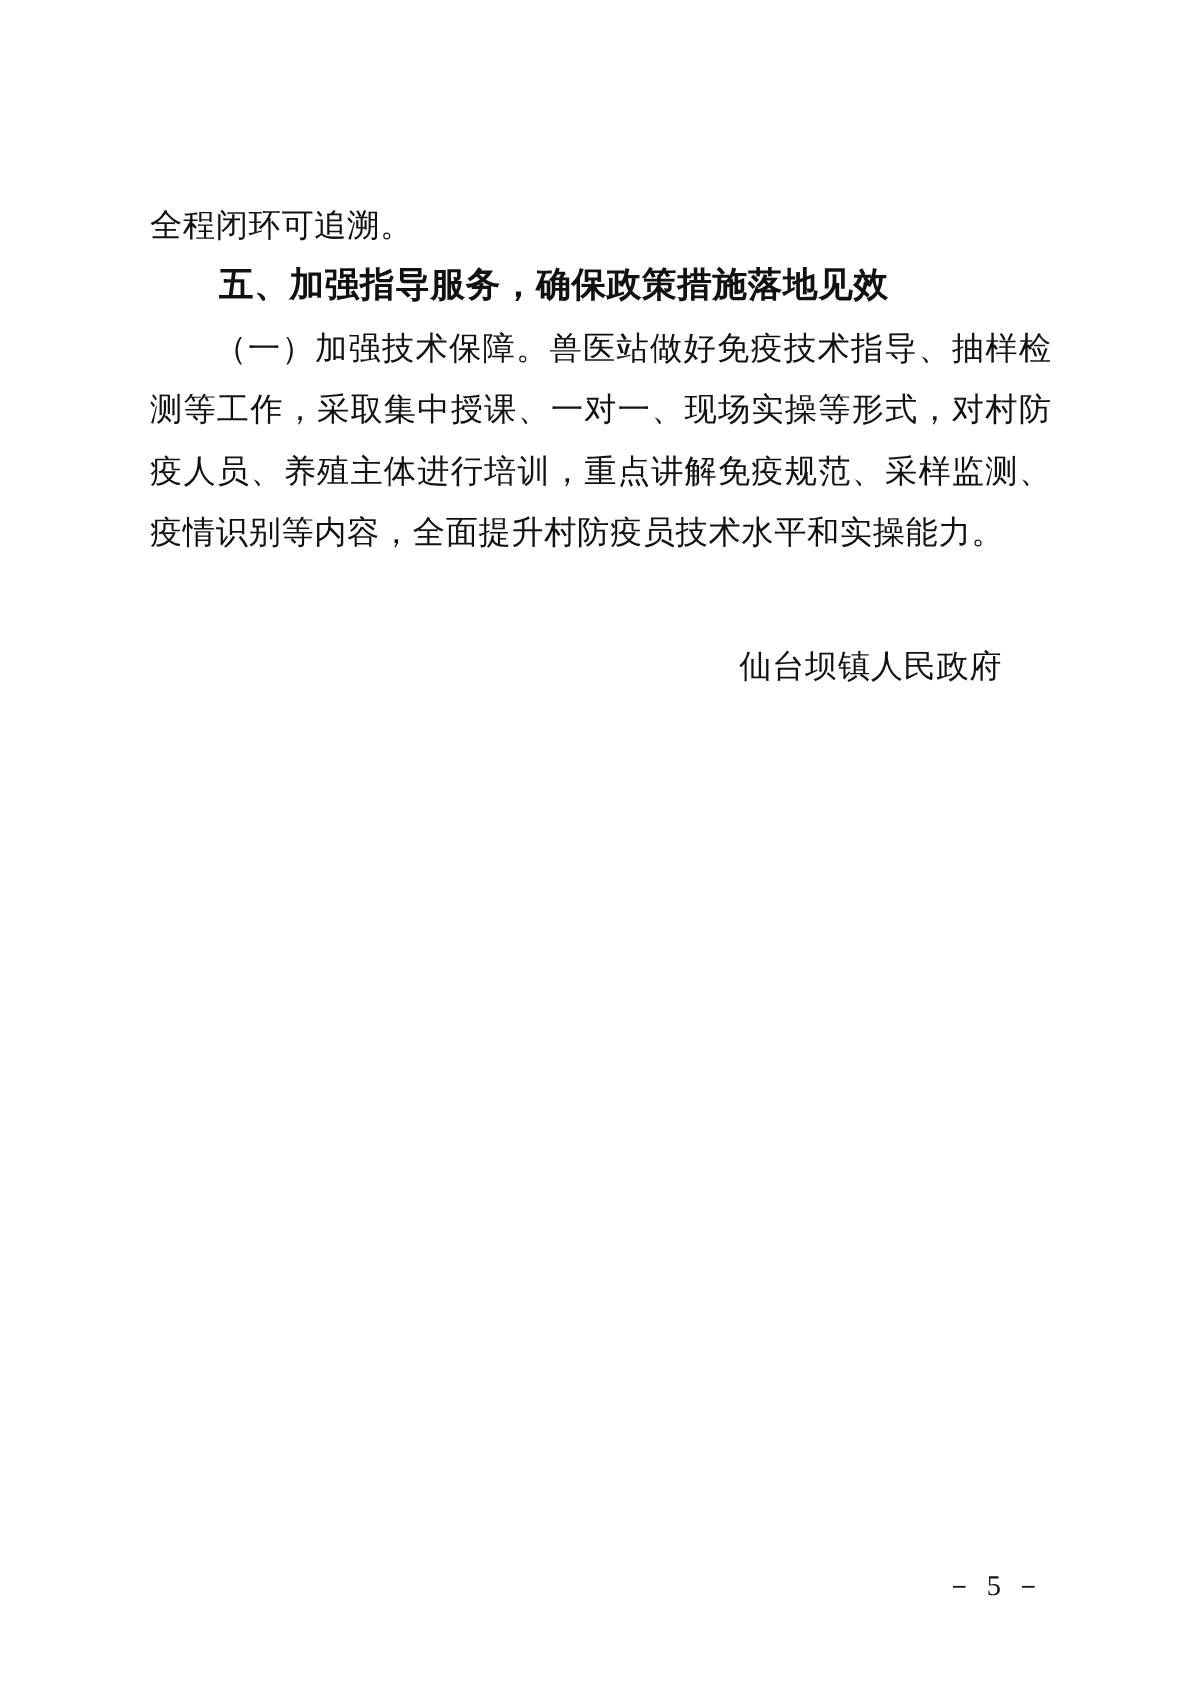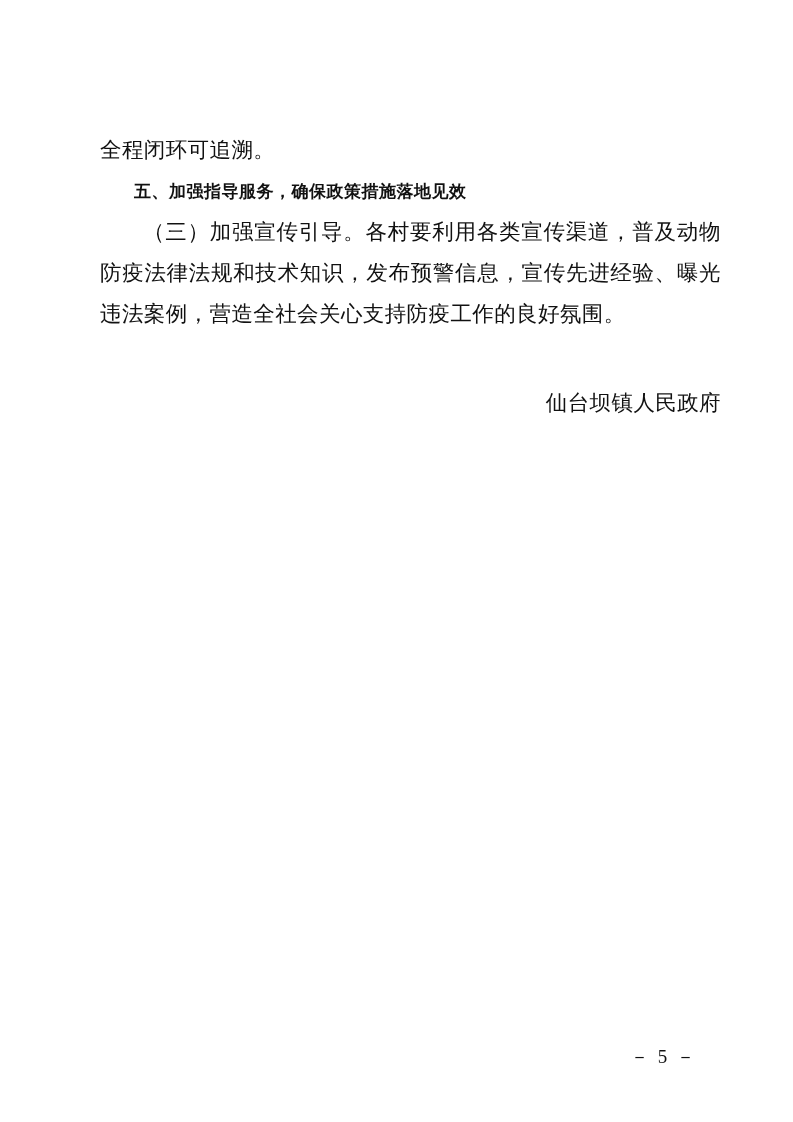--- a/index.html
+++ b/index.html
@@ -15,21 +15,21 @@
     position: relative;
     overflow: hidden;
   }
   .page {
     position: absolute;
     left: 0;
     top: 0;
     width: 793px;
     height: 1122px;
     box-sizing: border-box;
-    padding: 130px 72px 0 100px;
+    padding: 130px 92px 0 100px;
   }
   .doc-body {
     font-size: 21.5px;
     line-height: 41px;
     letter-spacing: 0.4px;
     text-align: justify;
     text-justify: inter-ideograph;
   }
   .para {
     margin: 0 0 0 0;
@@ -37,28 +37,28 @@
     text-align: justify;
     text-justify: inter-ideograph;
   }
   .para.noindent {
     text-indent: 0;
   }
   .heading {
     margin: 0;
     text-indent: 2em;
     font-weight: bold;
-    font-family: Liberation Sans, sans-serif;
-    font-size: 17px;
+    font-family: Liberation Mono, monospace;
+    font-size: 23px;
     letter-spacing: 0.5px;
     line-height: 41px;
   }
   .signature-block {
     margin-top: 46px;
-    text-align: right;
+    text-align: center;
     padding-left: 360px;
     line-height: 44px;
     font-size: 21.5px;
   }
   .sign-line {
     white-space: nowrap;
   }
   .sign-date {
     padding-left: 18px;
     white-space: nowrap;
@@ -77,23 +77,23 @@
 <body>
 
 <div class="page">
   <div class="doc-body">
 
     <p class="para noindent">全程闭环可追溯。</p>
 
 
     <p class="heading">五、加强指导服务，确保政策措施落地见效</p>
 
+    <p class="para">（一）加强技术保障。兽医站做好免疫技术指导、抽样检测等工作，采取集中授课、一对一、现场实操等形式，对村防疫人员、养殖主体进行培训，重点讲解免疫规范、采样监测、疫情识别等内容，全面提升村防疫员技术水平和实操能力。</p>
 
 
-    <p class="para">（三）加强宣传引导。各村要利用各类宣传渠道，普及动物防疫法律法规和技术知识，发布预警信息，宣传先进经验、曝光违法案例，营造全社会关心支持防疫工作的良好氛围。</p>
 
     <div class="signature-block">
       <div class="sign-line">仙台坝镇人民政府</div>
     </div>
 
   </div>
 
   <div class="page-number">－ 5 －</div>
 </div>
 

